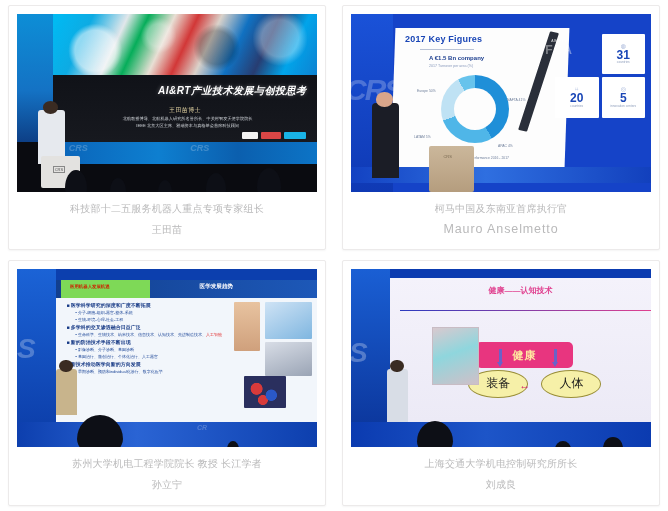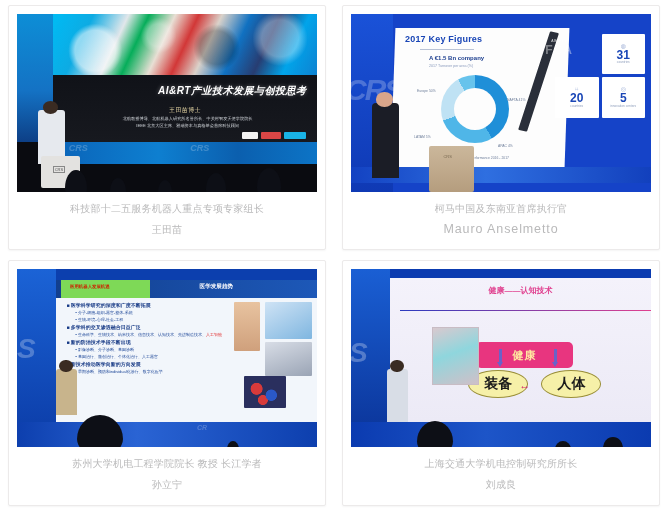--- a/index.html
+++ b/index.html
@@ -166,21 +166,21 @@
   .c4-box { position:absolute; left:33%; top:28%; width:37%; height:18%;
     background:#e8357f; border-radius:5px; display:flex; align-items:center; justify-content:center;
     color:#ffe9a0; font-weight:bold; font-size:11px; letter-spacing:1px;margin-top:24px; }
   .arrow-d { position:absolute; width:7px; top:49%; height:13%; }
   .arrow-d i { position:absolute; left:2px; top:0; width:3px; height:70%; background:#6a62c8; }
   .arrow-d:after { content:""; position:absolute; left:0; bottom:0;
     border-left:3.5px solid transparent; border-right:3.5px solid transparent; border-top:5px solid #6a62c8; }
   .ellipse { position:absolute; top:64%; width:23%; height:19%;
     background:#f6f0a8; border:1px solid #9a8f3a; border-radius:50%;
     display:flex; align-items:center; justify-content:center;
-    color:#1b1b1b; font-weight:bold; font-size:14px;text-align:right; }
+    color:#1b1b1b; font-weight:normal; font-size:12px;text-align:right; }
   .c4-dbl { position:absolute; left:49.5%; top:70%; color:#d0256a; font-size:11px; font-weight:bold; }
   .c4-pic { position:absolute; left:16%; top:34%; width:18%; height:40%;
     background:linear-gradient(160deg,#d9c9cf,#8fd6dd 45%,#cfc0c8);
     border:1px solid #c8bcc4; }
   .c4-band { position:absolute; left:0; right:0; top:86%; height:14%;
     background:linear-gradient(90deg,#0b3bb0,#1d55c8 45%,#0b3bb0); }
 </style>
 </head>
 <body>
 

